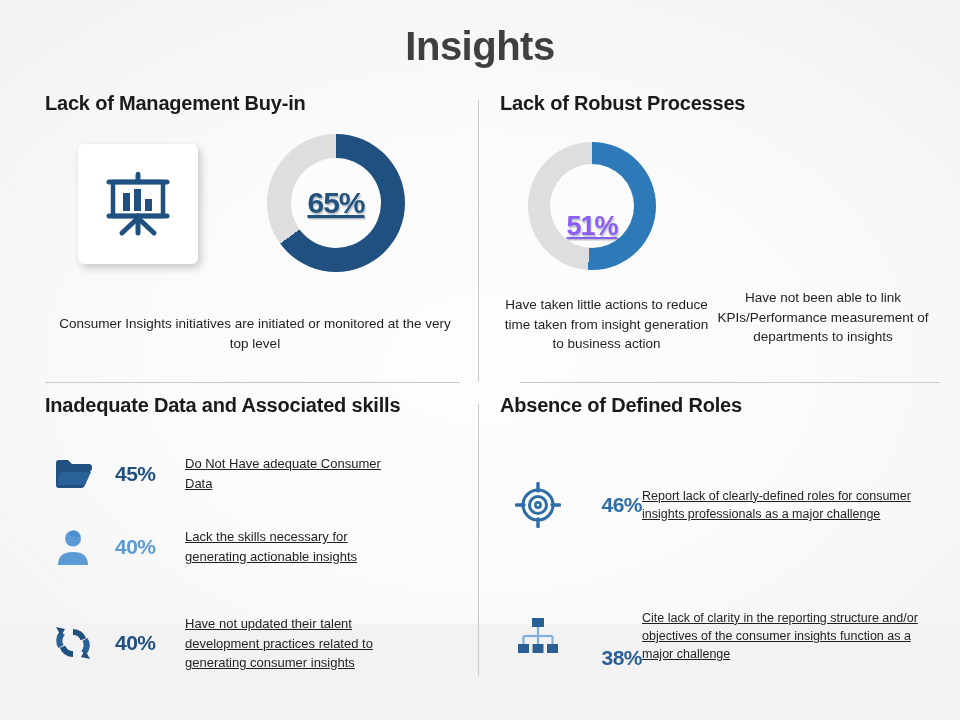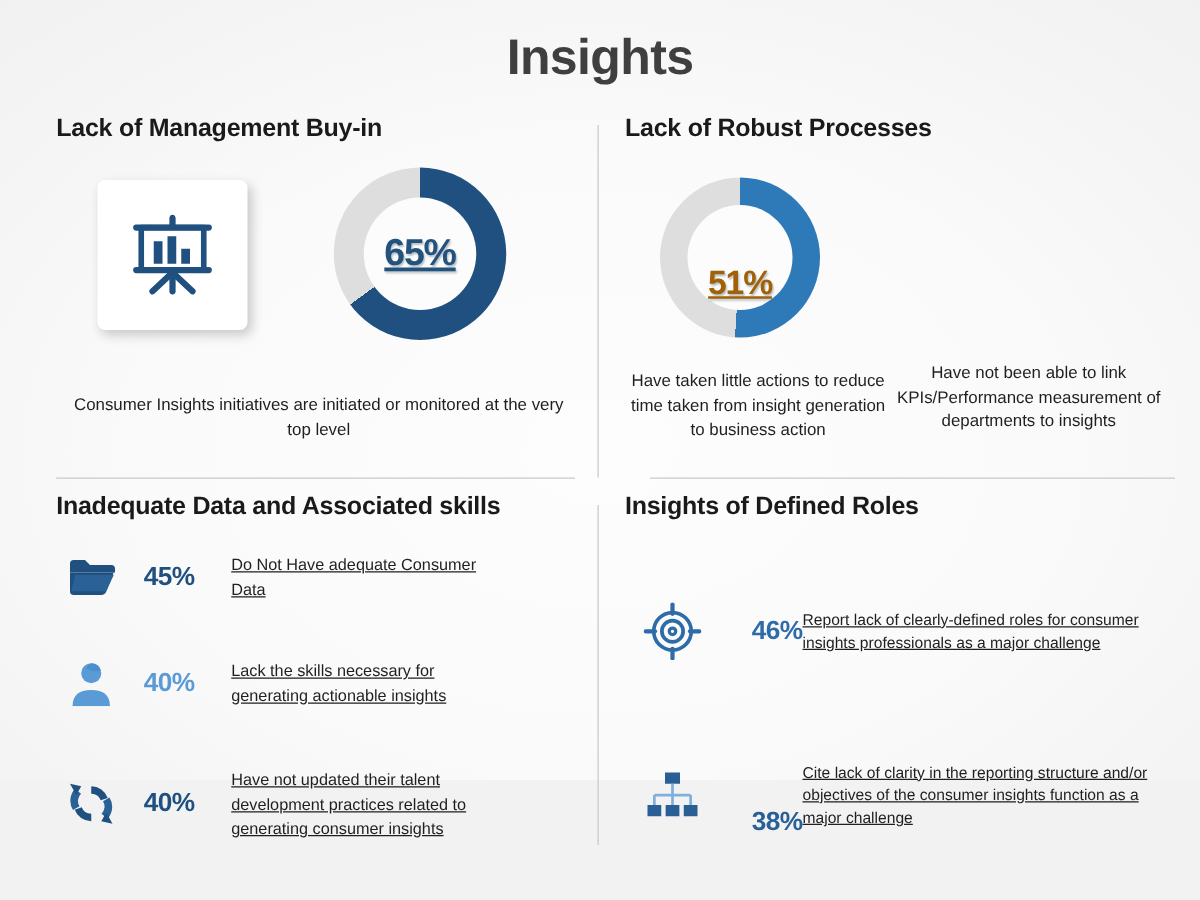--- a/index.html
+++ b/index.html
@@ -199,35 +199,35 @@
 
     <div class="caption" style="position:absolute; left:10px; top:222px; width:400px;">Consumer Insights initiatives are initiated or monitored  at the very top level</div>
   </div>
 
   <div class="quad quad-tr">
     <div class="quad-title">Lack of Robust Processes</div>
 
     <div style="position:absolute; left:28px; top:50px;">
       <div class="donut donut-sm" id="donut51" style="background: conic-gradient(rgb(46, 122, 184) 0deg, rgb(46, 122, 184) 183.6deg, rgb(222, 222, 222) 183.6deg, rgb(222, 222, 222) 360deg);">
         <div class="donut-hole">
-          <span class="donut-value" style="color:#a16207;margin-top:40px;">51%</span>
+          <span class="donut-value" style="color:#8b5cf6;margin-top:40px;">51%</span>
         </div>
       </div>
     </div>
 
 
     <div class="caption" style="position:absolute; left:-1px; top:203px; width:215px;">Have taken little actions to reduce time taken from insight generation to business action</div>
 
     <div class="caption" style="position:absolute; left:212px; top:196px; width:222px;">Have not been able to link KPIs/Performance measurement of departments to insights</div>
   </div>
 
   <div class="quad quad-bl">
     <div class="quad-title">Inadequate Data and Associated skills</div>
 
-    <div class="stat-row bl-row" style="top:48px;">
+    <div class="stat-row bl-row" style="top:60px;">
       <span class="stat-icon">
         <svg width="38" height="32" viewBox="0 0 38 32">
           <path d="M2 5 q0-3 3-3 h9 l4 4 h17 q3 0 3 3 v3 H2 Z" fill="#1f5080"></path>
           <path d="M2 12 h35 l-6 15 q-1 3 -4 3 H5 q-3 0 -3-3 Z" fill="#1f5080"></path>
           <path d="M6 14 h31 l-6 13 H3 Z" fill="#2a6196"></path>
         </svg>
       </span>
       <span class="stat-pct" style="color:#1f5080;">45%</span>
       <span class="stat-text">Do Not Have adequate Consumer Data</span>
     </div>
@@ -254,21 +254,21 @@
           <path d="M2 2 l9 2 l-4 7 Z" fill="#1f5080"></path>
           <path d="M36 34 l-9 -2 l4 -7 Z" fill="#1f5080"></path>
         </svg>
       </span>
       <span class="stat-pct" style="color:#1f5080;">40%</span>
       <span class="stat-text">Have not updated their talent development practices related to generating consumer insights</span>
     </div>
   </div>
 
   <div class="quad quad-br">
-    <div class="quad-title">Insights of Defined Roles</div>
+    <div class="quad-title">Absence of Defined Roles</div>
 
     <div class="stat-row br-row" style="top:88px;">
       <span class="stat-icon">
         <svg width="46" height="46" viewBox="0 0 46 46">
           <g stroke="#2e6ca8" fill="none">
             <circle cx="23" cy="23" r="15" stroke-width="3"></circle>
             <circle cx="23" cy="23" r="8.5" stroke-width="3"></circle>
             <circle cx="23" cy="23" r="2.6" stroke-width="2.6"></circle>
             <line x1="23" y1="1.5" x2="23" y2="9" stroke-width="3.4" stroke-linecap="round"></line>
             <line x1="23" y1="37" x2="23" y2="44.5" stroke-width="3.4" stroke-linecap="round"></line>

